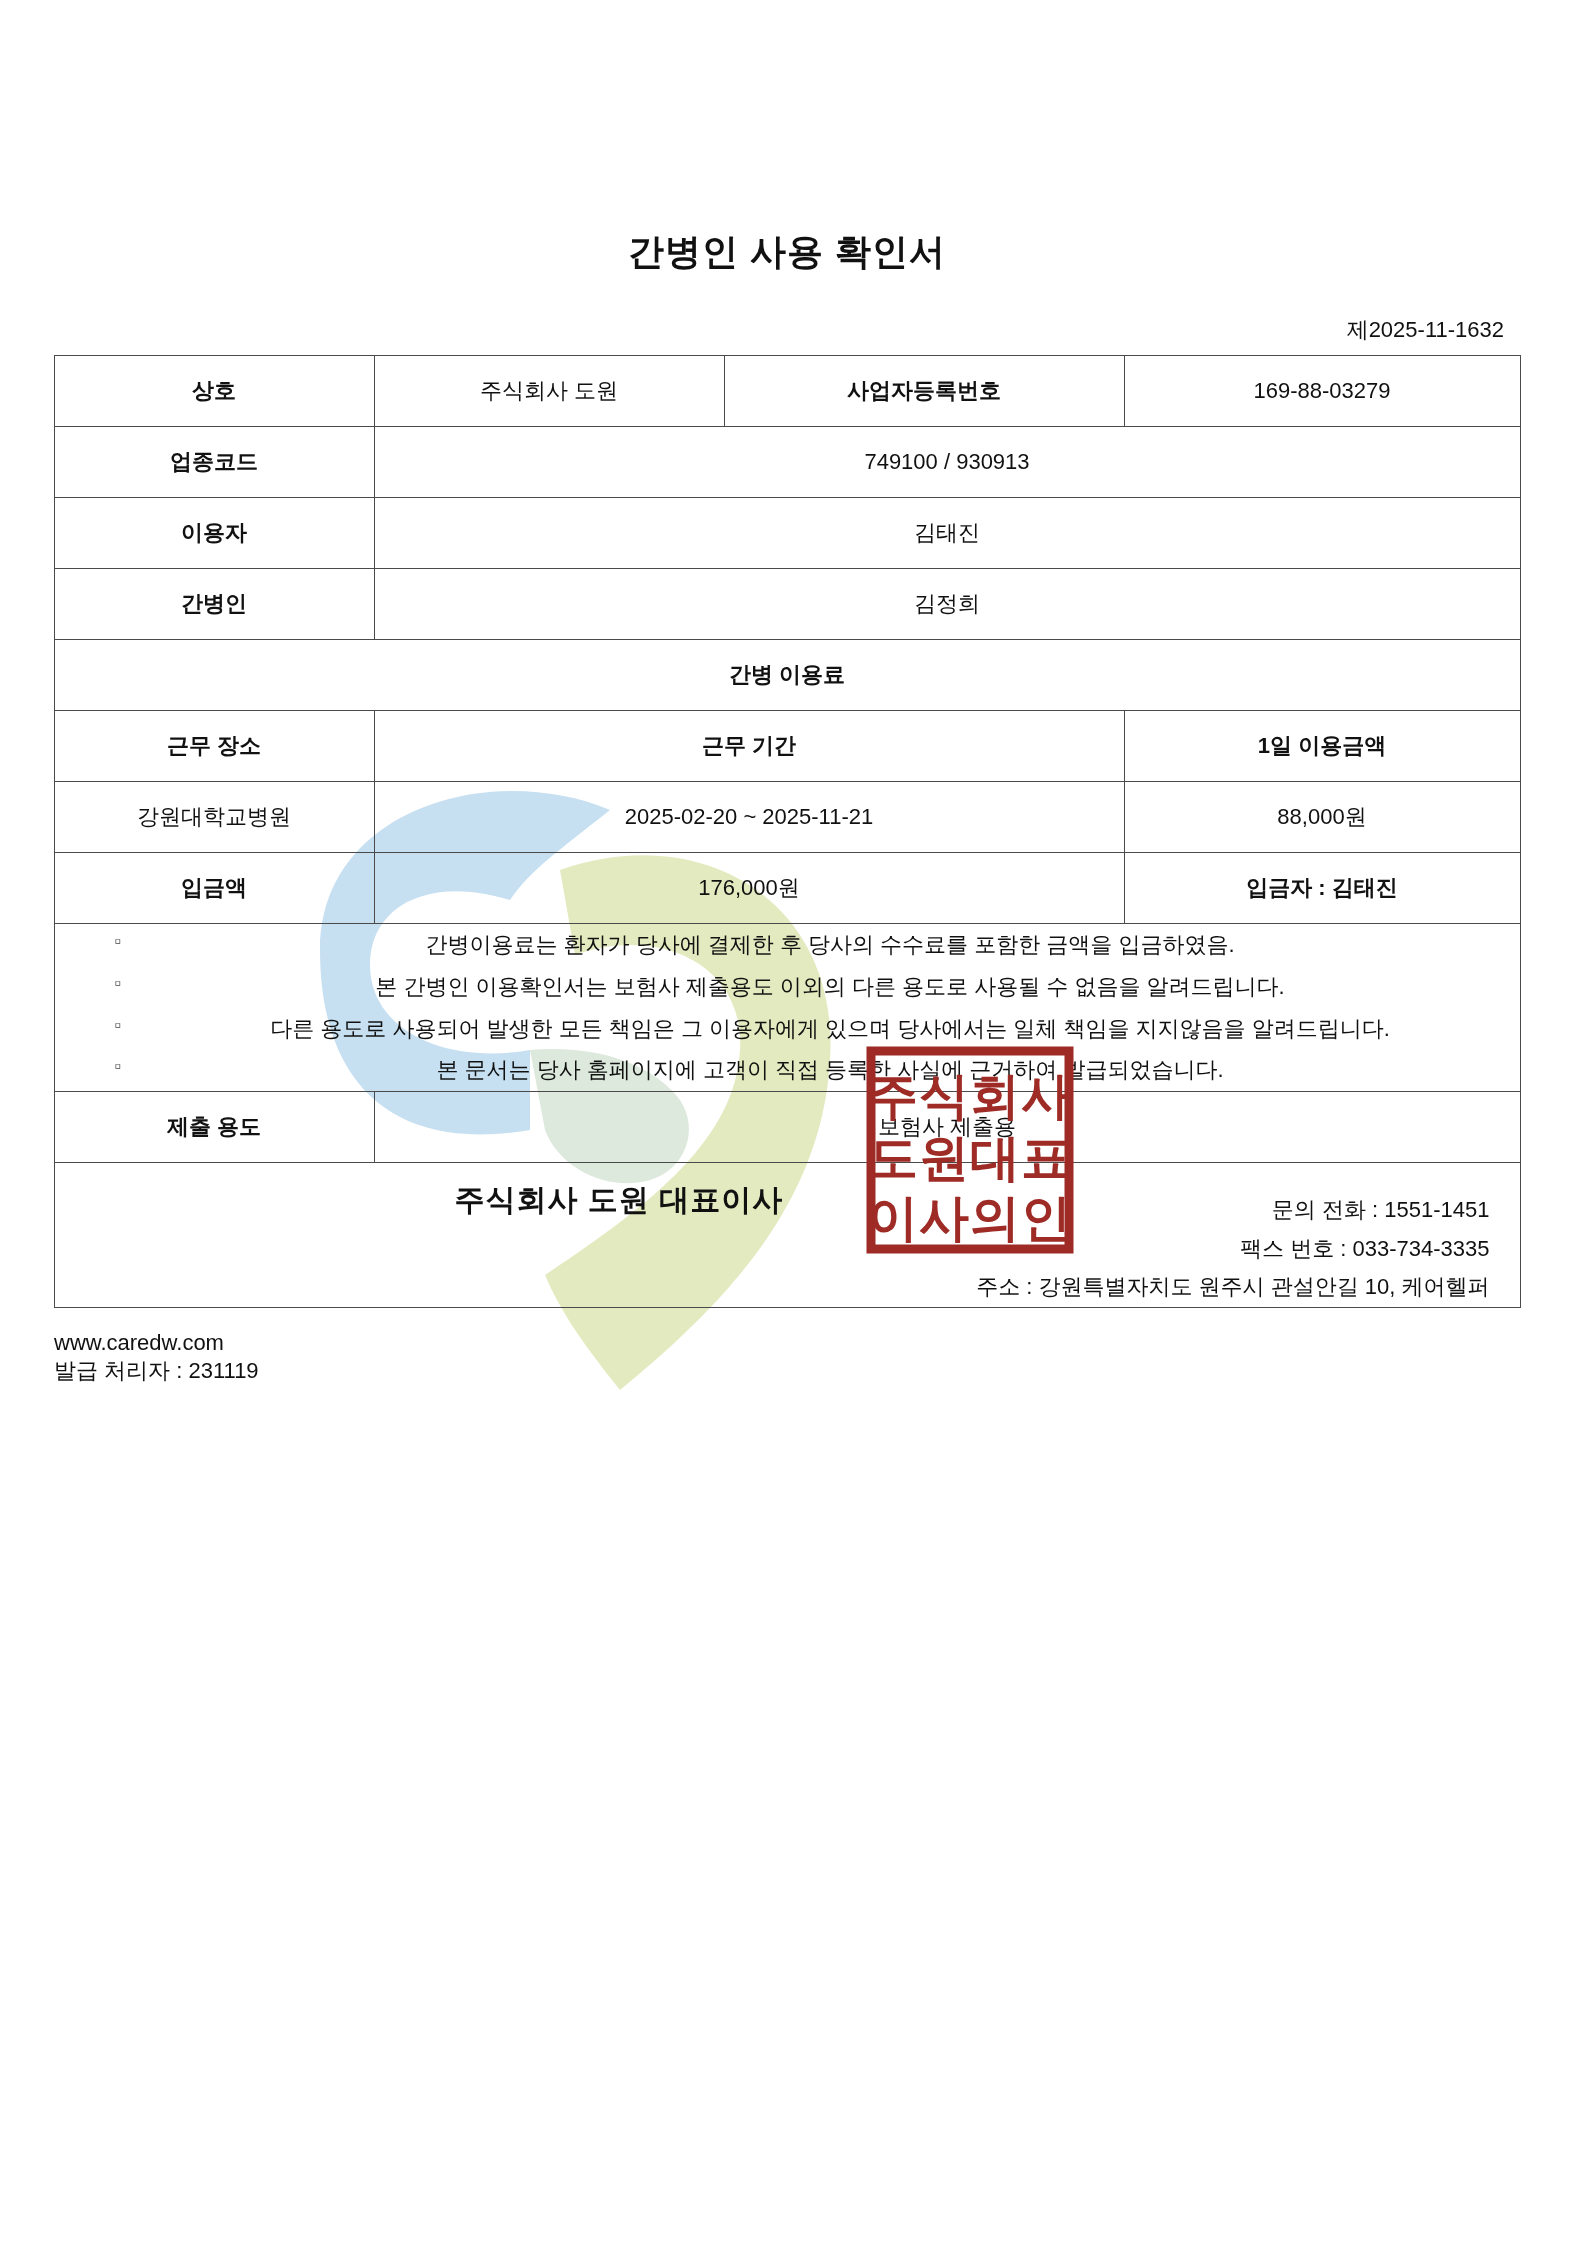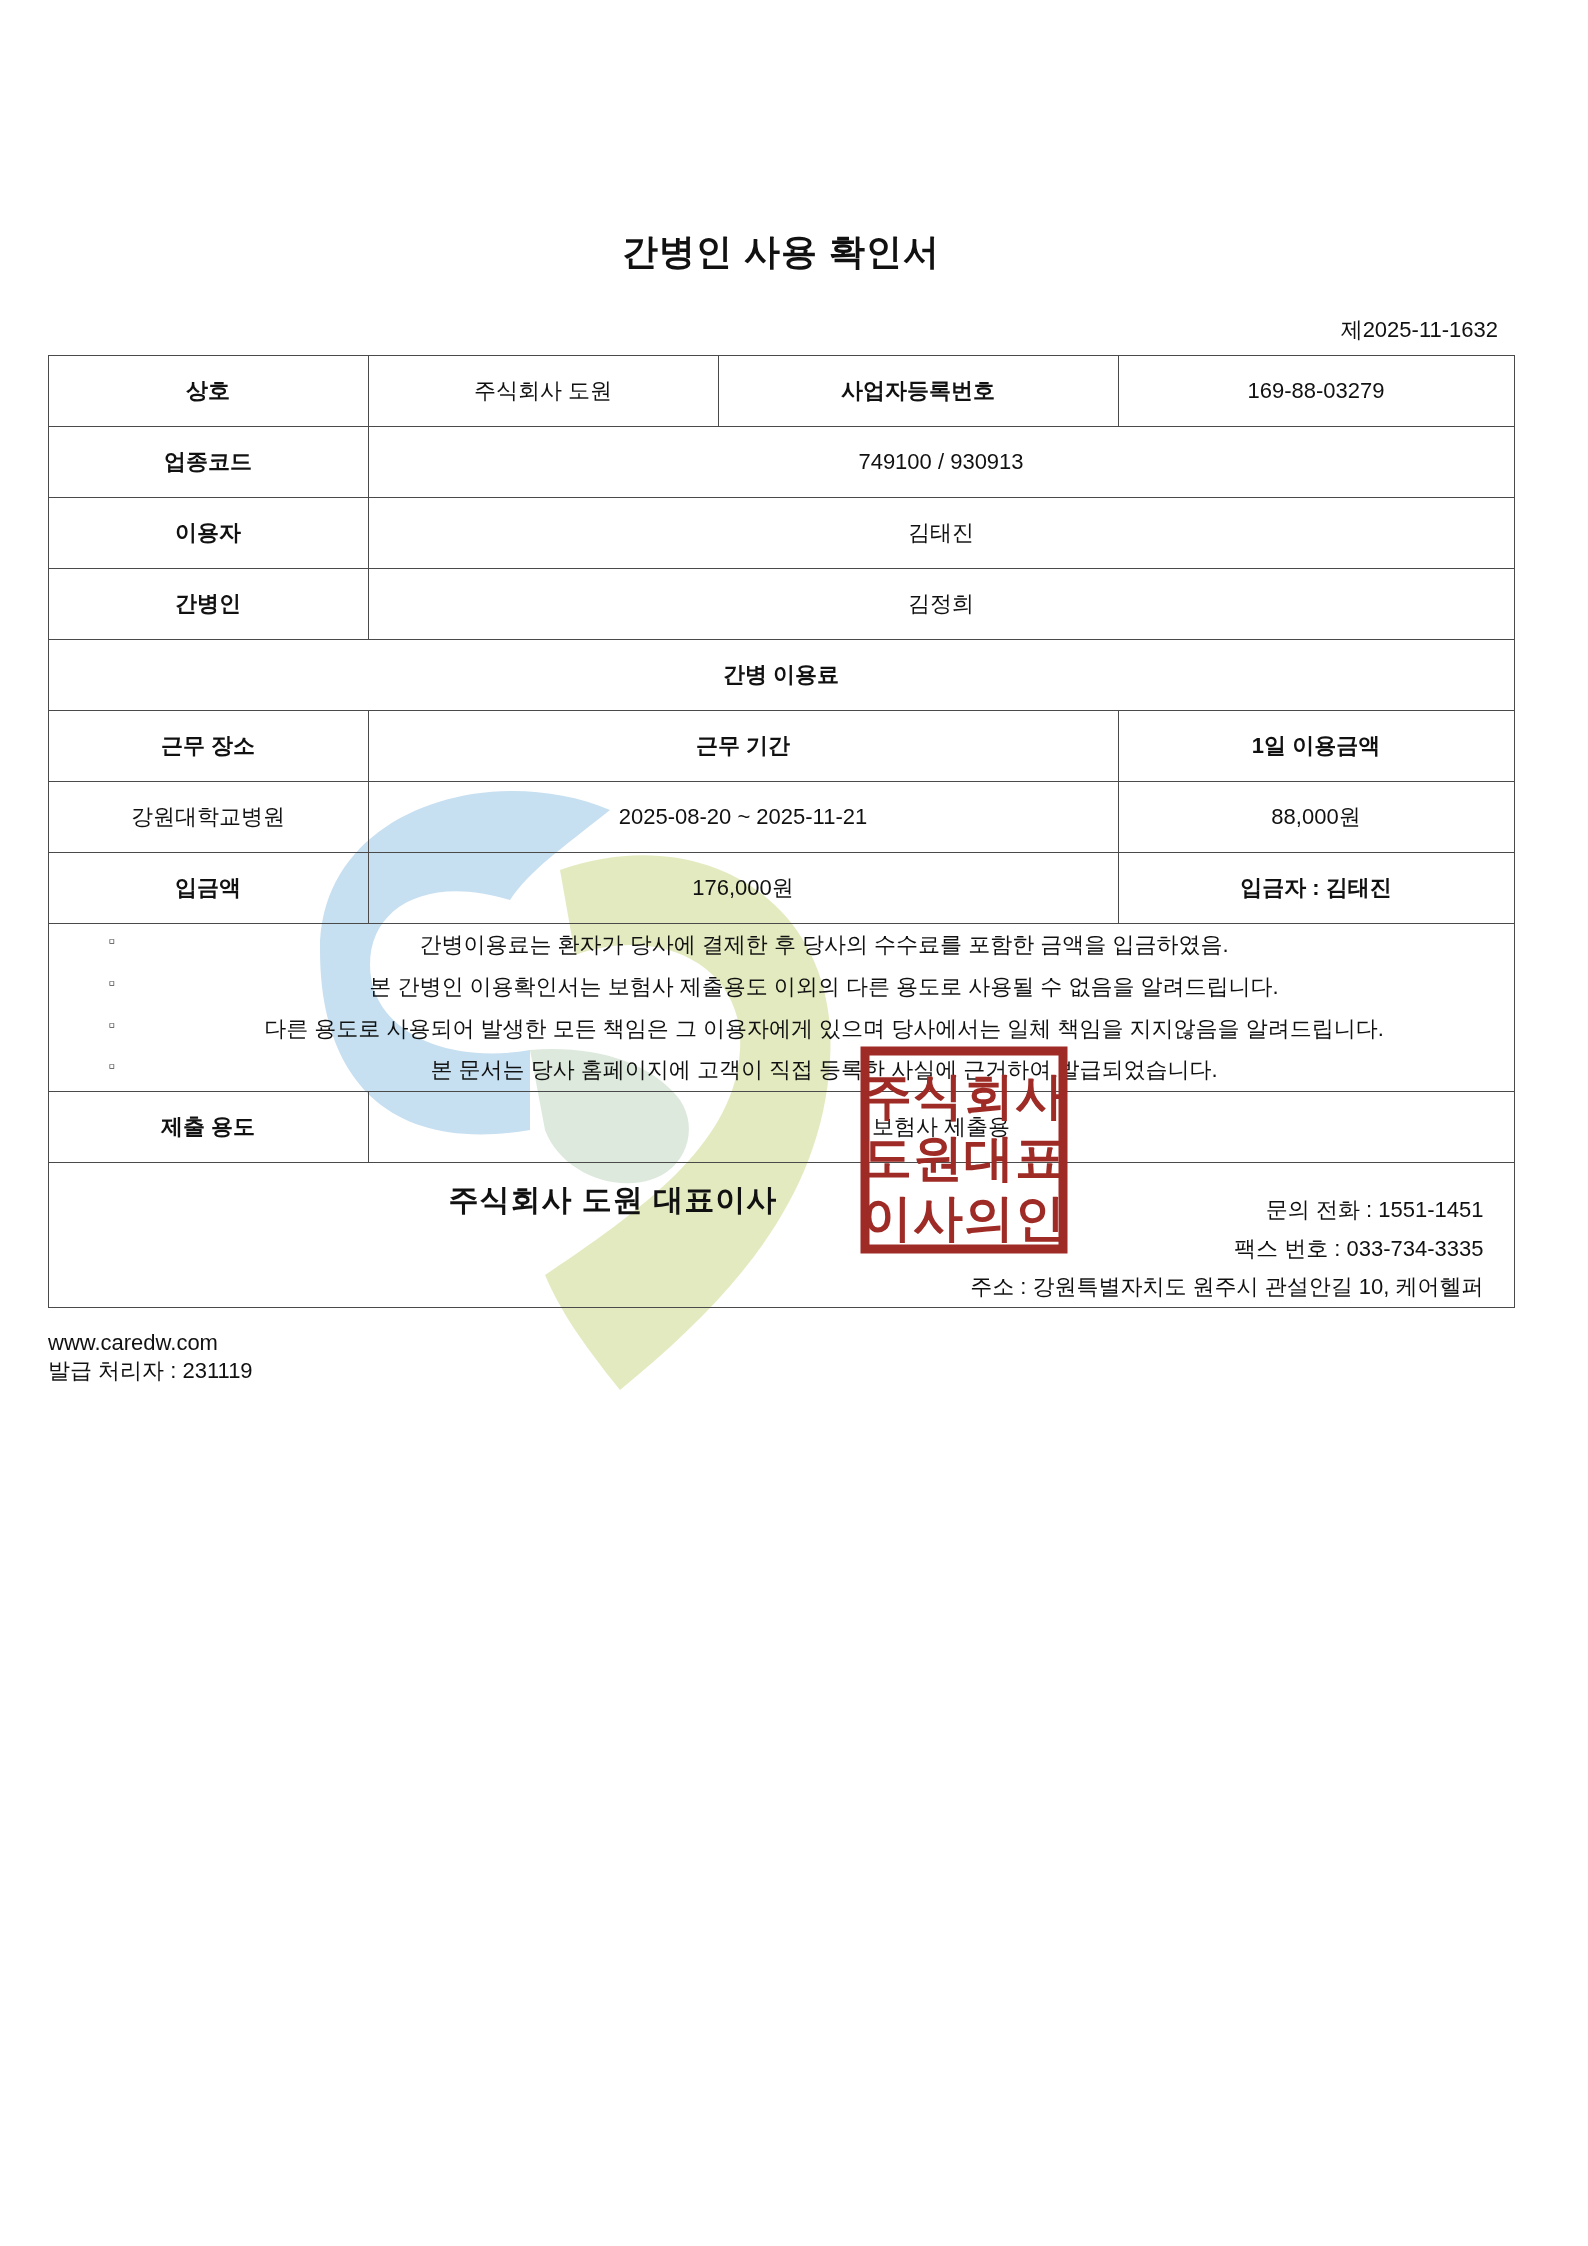--- a/index.html
+++ b/index.html
@@ -29,21 +29,21 @@
     left: 230px;
     top: 700px;
     width: 760px;
     height: 760px;
     z-index: 0;
     pointer-events: none;
   }
 
   .content {
     position: absolute;
-    left: 2px; top: 0;
+    left: 8px; top: 0;
     width: 1558px;
     z-index: 2;
   }
 
   .doc-title {
     text-align: center;
     font-size: 36px;
     font-weight: bold;
     letter-spacing: 1px;
     margin-top: 228px;
@@ -196,21 +196,21 @@
           <td class="section-title" colspan="4">간병 이용료</td>
         </tr>
 
         <tr>
           <td class="label">근무 장소</td>
           <td class="label" colspan="2">근무 기간</td>
           <td class="label">1일 이용금액</td>
         </tr>
         <tr>
           <td>강원대학교병원</td>
-          <td class="nowrap" colspan="2">2025-08-20  ~  2025-11-21</td>
+          <td class="nowrap" colspan="2">2025-02-20  ~  2025-11-21</td>
           <td>88,000원</td>
         </tr>
         <tr>
           <td class="label">입금액</td>
           <td colspan="2">176,000원</td>
           <td class="label">입금자 : 김태진</td>
         </tr>
         <tr>
           <td class="notes" colspan="4">
             <ul class="notes-list">

